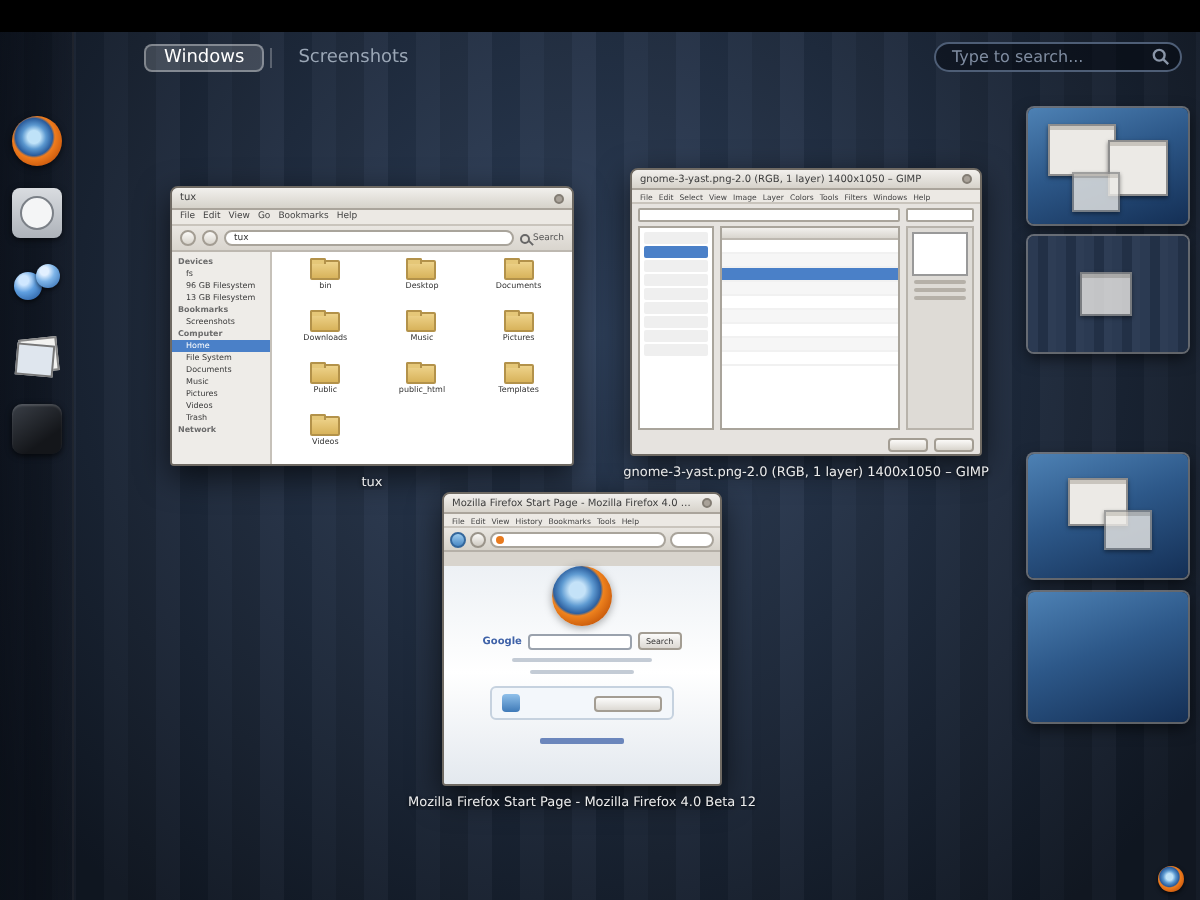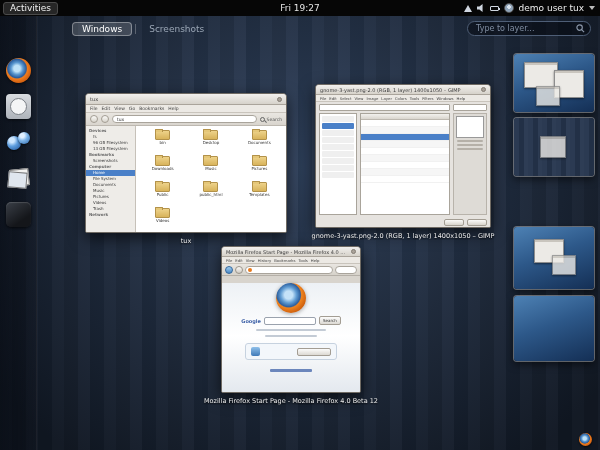--- a/index.html
+++ b/index.html
@@ -176,49 +176,37 @@
   .corner-ff { position:absolute; right:8px; bottom:4px; width:13px; height:13px; border-radius:50%; z-index:25; cursor:pointer;
     background:radial-gradient(circle at 44% 42%, #bfe2f8 0 16%, #5a97cf 30%, #2a5c9c 46%, #ef7c1d 52%, #cf5d0f 74%, #8a3a07 100%);
     box-shadow:0 1px 2px rgba(0,0,0,0.7); }
 </style>
 </head>
 <body>
 
 <div class="screen">
   <div class="overview-bg"></div>
 
-  <div class="top-bar">
-    <div class="activities-btn">Activities</div>
-    <div class="clock">Fri 19:27</div>
-    <div class="tray">
-      <span class="ti ti-net"></span>
-      <span class="ti ti-vol"></span>
-      <span class="ti ti-bat"></span>
-      <span class="avatar"></span>
-      <span class="user-name">demo user tux</span>
-      <span class="caret"></span>
-    </div>
-  </div>
 
   <div class="dash">
     <div class="dash-icon icon-ff"></div>
     <div class="dash-icon icon-clock"></div>
     <div class="dash-icon icon-spheres"></div>
     <div class="dash-icon icon-photos"></div>
     <div class="dash-icon icon-media"></div>
   </div>
 
   <div class="view-tabs">
     <div class="view-tab active">Windows</div>
     <div class="tab-sep"></div>
     <div class="view-tab">Screenshots</div>
   </div>
 
   <div class="search-box">
-    <span class="search-placeholder">Type to layer...</span>
+    <span class="search-placeholder">Type to search...</span>
     <svg width="9" height="9" viewBox="0 0 10 10">
       <circle cx="4" cy="4" r="3" fill="none" stroke="#8a96a8" stroke-width="1.3"></circle>
       <line x1="6.2" y1="6.2" x2="9" y2="9" stroke="#8a96a8" stroke-width="1.3"></line>
     </svg>
   </div>
 
   <div class="win nautilus">
     <div class="tbar">
       <span class="tbar-title">tux</span>
       <span class="tbar-btn"></span>

